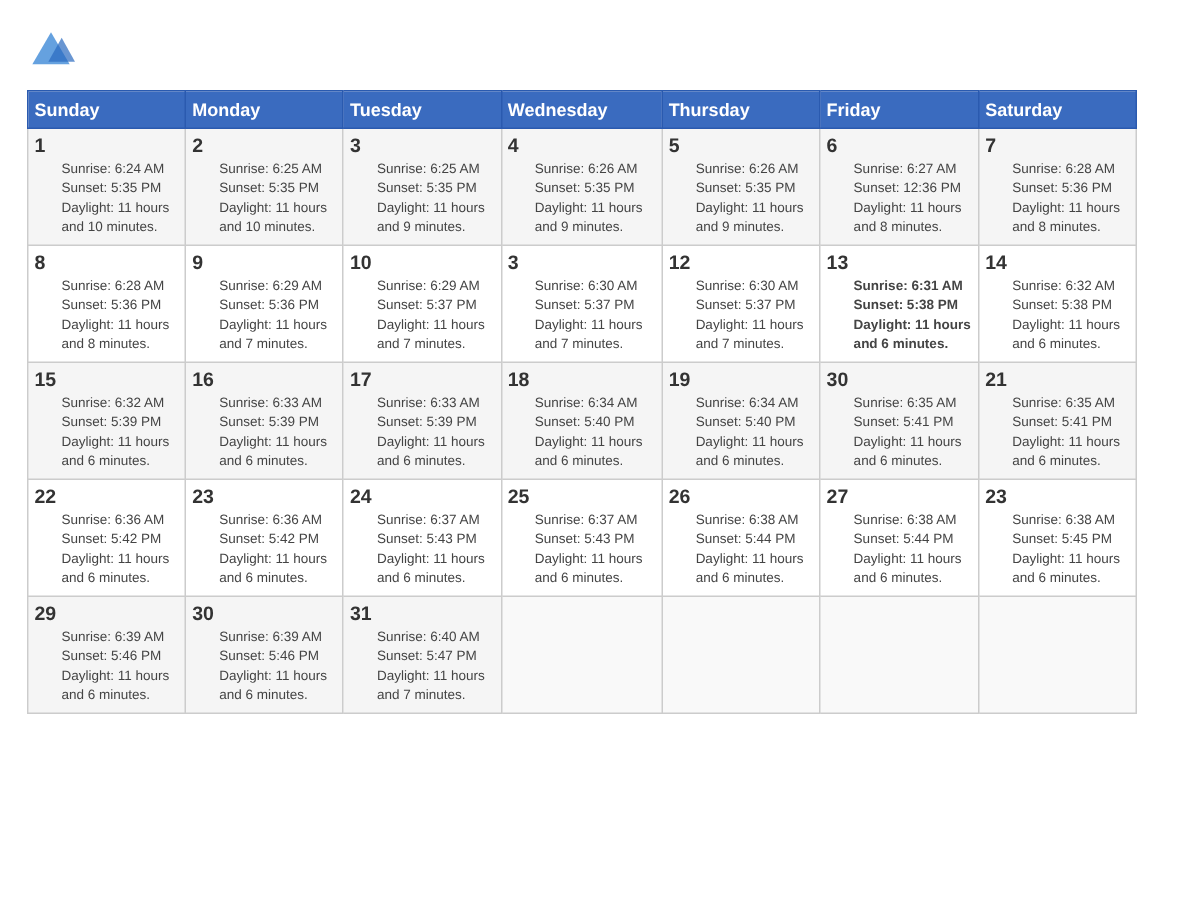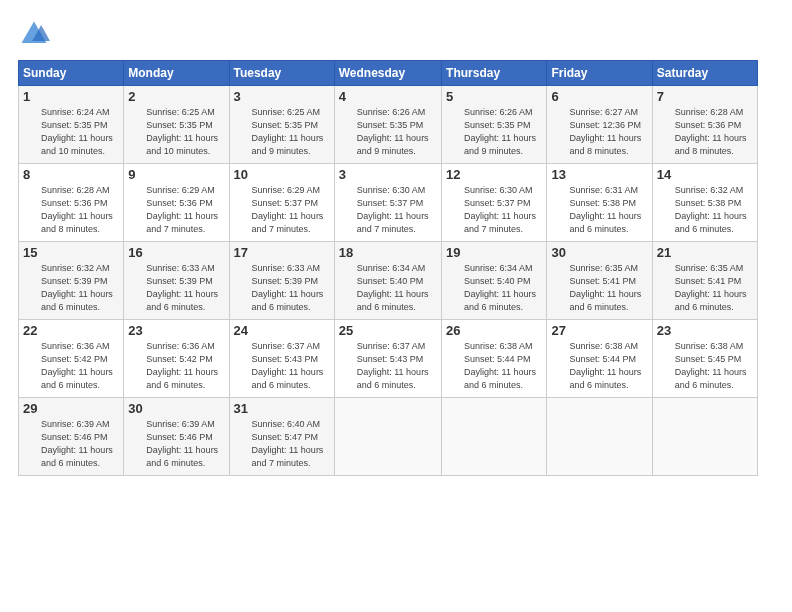--- a/index.html
+++ b/index.html
@@ -209,21 +209,21 @@
           </td>
           <td>
             <span class="day-num">12</span>
             <div class="day-detail" style="white-space: pre-line;">Sunrise: 6:30 AM
 Sunset: 5:37 PM
 Daylight: 11 hours
 and 7 minutes.</div>
           </td>
           <td>
             <span class="day-num">13</span>
-            <div class="day-detail" style="white-space: pre-line;">Sunrise: 6:31 AM
+            <div class="day-detail" style="white-space: pre-line; font-weight: bold;">Sunrise: 6:31 AM
 Sunset: 5:38 PM
 Daylight: 11 hours
 and 6 minutes.</div>
           </td>
           <td>
             <span class="day-num">14</span>
             <div class="day-detail" style="white-space: pre-line;">Sunrise: 6:32 AM
 Sunset: 5:38 PM
 Daylight: 11 hours
 and 6 minutes.</div>

